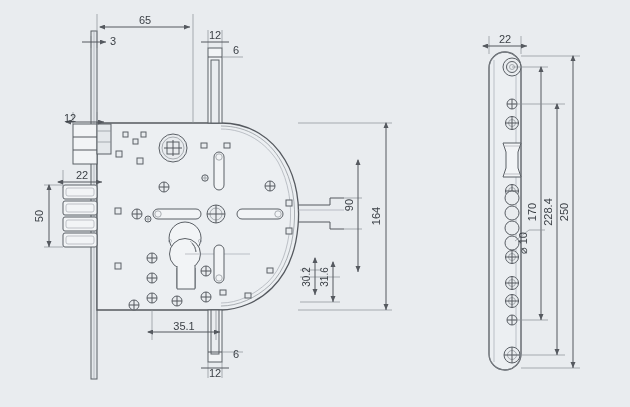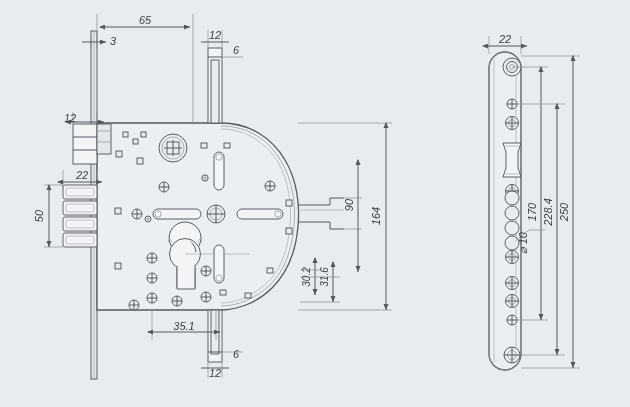--- a/index.html
+++ b/index.html
@@ -2,21 +2,21 @@
 <html><head>
 <meta charset="utf-8">
 <style>
   html,body{margin:0;padding:0;}
   body{
     width:630px;height:407px;
     background:#e9ecef;
     font-family:"Liberation Sans", sans-serif;
     overflow:hidden;
   }
-  #stage{position:relative;width:630px;height:407px;font-style:italic;}
+  #stage{position:relative;width:630px;height:407px;}
   svg{display:block;}
   .dimtext{
     font-family:"Liberation Sans", sans-serif;
     font-size:11px;
     fill:#3a3f45;
   }
   .dimtext.small{font-size:10px;}
 </style>
 </head>
 <body>

